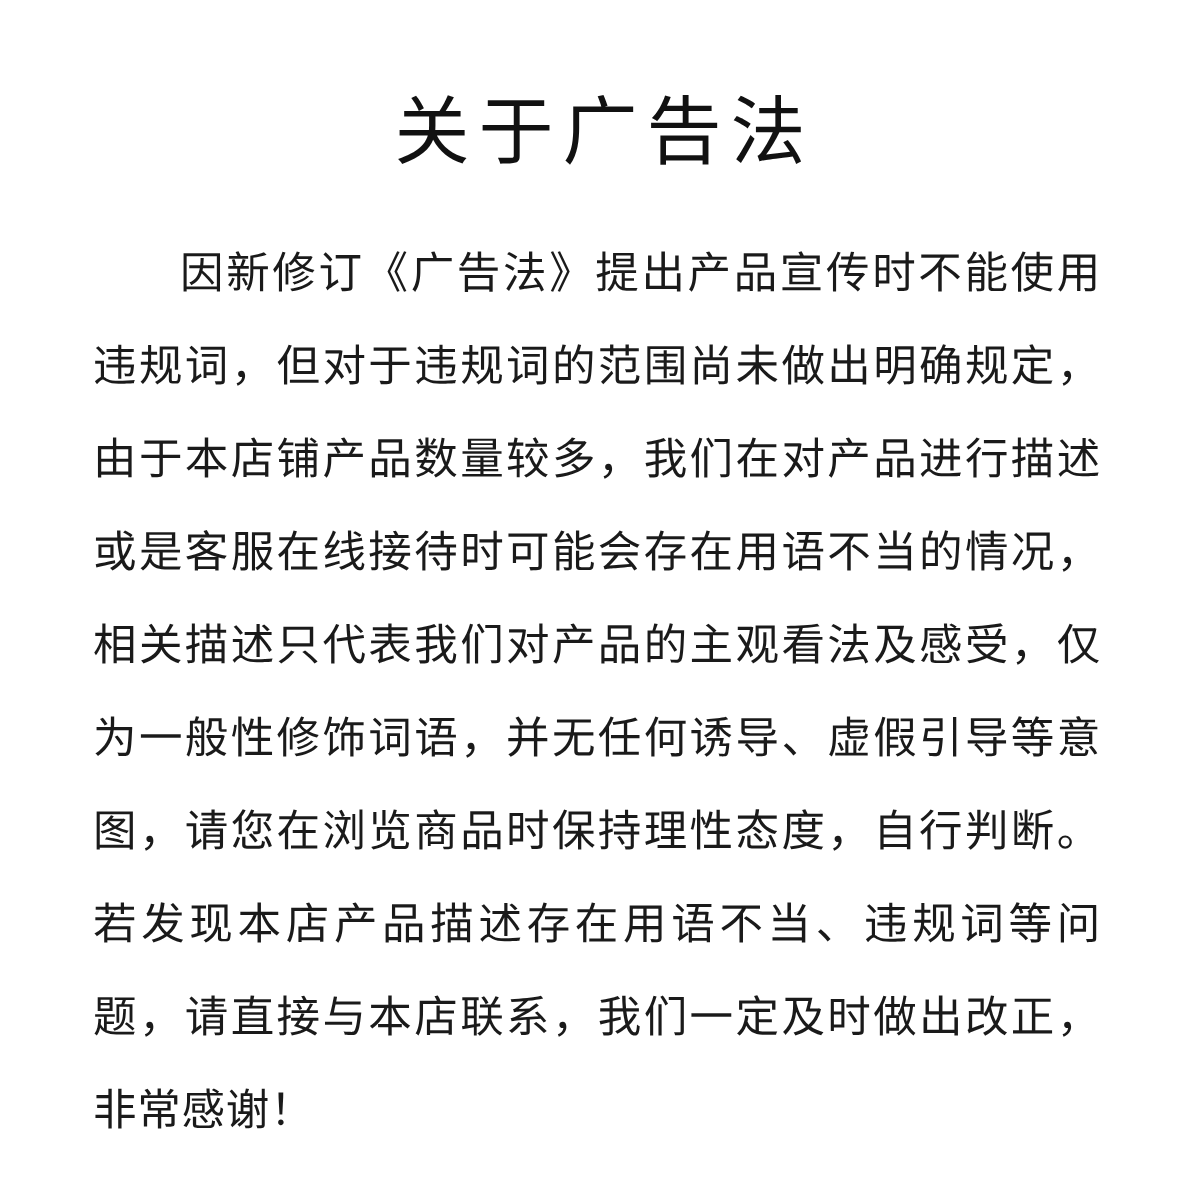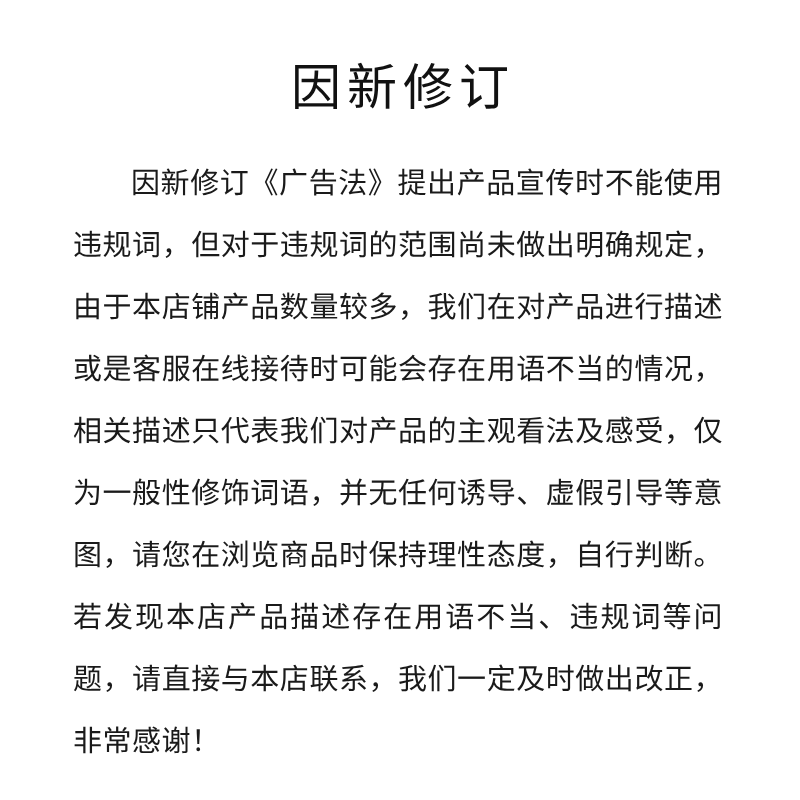--- a/index.html
+++ b/index.html
@@ -36,23 +36,23 @@
   .doc-body {
     font-family: "Liberation Serif", "DejaVu Serif", serif;
     font-size: 29px;
     line-height: 62px;
     color: #1a1a1a;
     text-align: justify;
     text-justify: inter-character;
     text-align-last: left;
     letter-spacing: 0.5px;
     text-indent: 58px;
-    margin: 11px;
+    margin: 0;
     padding: 0 4px 0 0;
   }
 </style>
 </head>
 <body>
 
 <div class="page">
-  <h1 class="doc-title">因新修订</h1>
+  <h1 class="doc-title">关于广告法</h1>
   <p class="doc-body">因新修订《广告法》提出产品宣传时不能使用违规词，但对于违规词的范围尚未做出明确规定，由于本店铺产品数量较多，我们在对产品进行描述或是客服在线接待时可能会存在用语不当的情况，相关描述只代表我们对产品的主观看法及感受，仅为一般性修饰词语，并无任何诱导、虚假引导等意图，请您在浏览商品时保持理性态度，自行判断。若发现本店产品描述存在用语不当、违规词等问题，请直接与本店联系，我们一定及时做出改正，非常感谢！</p>
 </div>
 
 </body></html>

